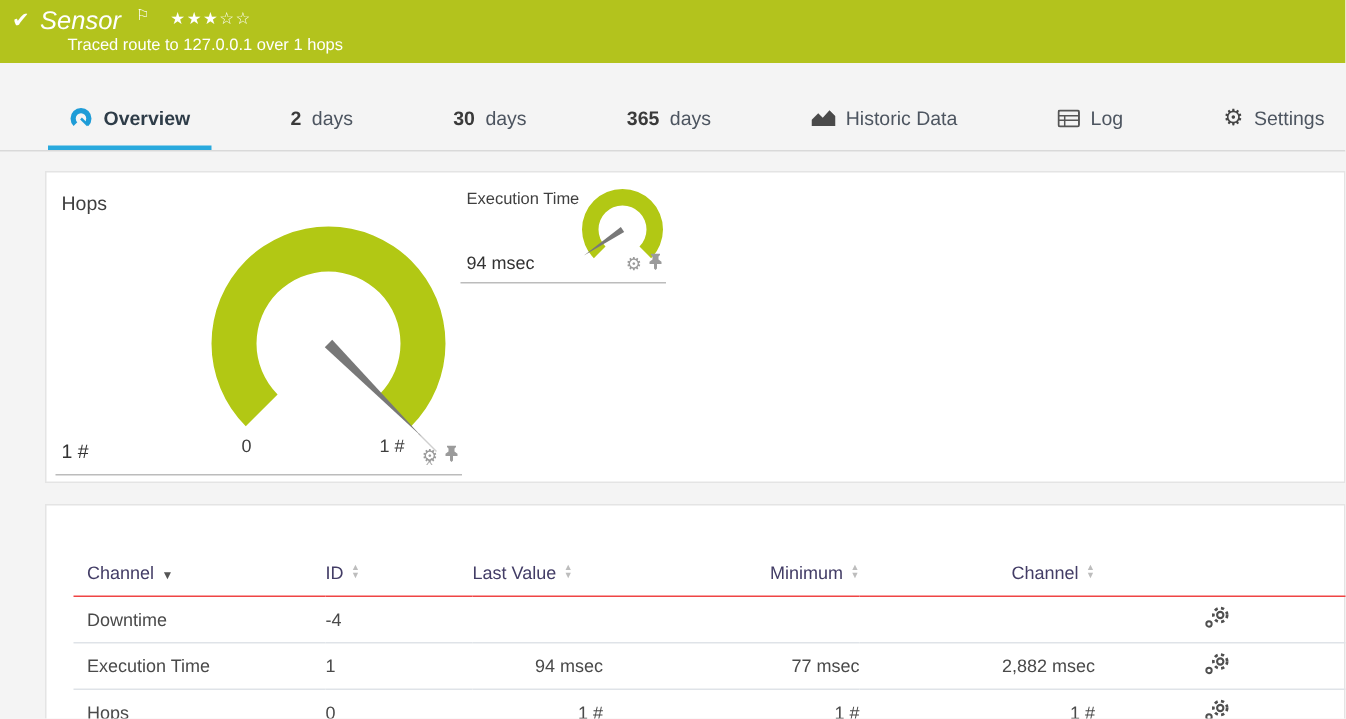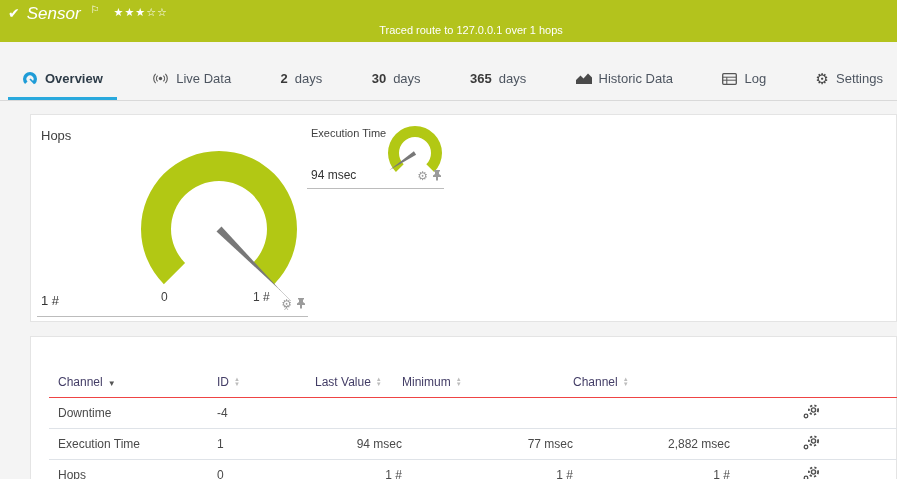--- a/index.html
+++ b/index.html
@@ -13,28 +13,28 @@
   .sensor-header{
     position:absolute;top:0;left:0;width:897px;height:42px;
     background:#b3c31d;color:#fff;
   }
   .hdr-line1{display:flex;align-items:baseline;padding:4px 0 0 8px;}
   .hdr-check{font-size:14px;font-weight:bold;margin-right:7px;position:relative;top:-1px;}
   .hdr-kind{font-style:italic;font-size:17px;margin-right:6px;}
   .hdr-title{font-size:17px;}
   .hdr-flag{font-size:10px;margin-left:4px;position:relative;top:-6px;}
   .hdr-stars{margin-left:14px;font-size:11px;letter-spacing:1px;position:relative;top:-3px;}
-  .hdr-sub{font-size:11px;padding-left:45px;margin-top:0;text-align:center;}
+  .hdr-sub{font-size:11px;padding-left:45px;margin-top:0;}
   
   .tabbar{
     position:absolute;top:60px;left:0;width:897px;height:41px;
     border-bottom:1px solid #d9d9d9;box-sizing:border-box;
   }
   .tabs{display:flex;justify-content:space-between;align-items:stretch;
-    height:100%;padding-left:8px;}
+    height:100%;padding-left:32px;}
   .tab{display:flex;align-items:center;gap:7px;font-size:13px;color:#4d5560;
     padding:0 14px;cursor:pointer;border-bottom:3px solid transparent;box-sizing:border-box;white-space:nowrap;}
   .tab.active{border-bottom-color:#29a9dd;color:#2e3c48;font-weight:bold;}
   .tab .num{font-weight:bold;color:#3a3a3a;}
   .ticon{display:inline-flex;align-items:center;}
   .gear-glyph{font-size:15px;color:#454545;line-height:1;}
   
   .panel{position:absolute;left:30px;width:867px;background:#fff;
     border:1px solid #e4e4e4;box-sizing:border-box;}
   #gauges-panel{top:114px;height:208px;}
@@ -61,21 +61,21 @@
   th{font-weight:normal;color:#433d66;text-align:left;padding:0 0 8px 0;
      border-bottom:1px solid #ef4444;cursor:pointer;white-space:nowrap;}
   td{padding:6px 0;border-bottom:1px solid #dfe3e8;white-space:nowrap;}
   .col-channel{width:159px;}
   .col-id{width:98px;}
   .col-last{width:87px;}
   .col-min{width:171px;}
   .col-max{width:157px;}
   .col-gear{width:177px;}
   th.col-channel, td.c-channel{padding-left:9px;}
-  th.col-min,th.col-max{text-align:left;}
+  th.col-min,th.col-max{text-align:right;}
   td.c-last,td.c-min,td.c-max{text-align:right;}
   .sort-single{font-size:8px;color:#555;margin-left:5px;}
   .sort-dual{display:inline-flex;flex-direction:column;margin-left:5px;vertical-align:middle;position:relative;top:-1px;}
   .sort-dual span{font-size:6px;line-height:5px;color:#bdbdbd;}
   .row-gear{margin-left:73px;cursor:pointer;display:inline-block;}
 </style>
 </head>
 <body>
 
 <div class="sensor-header">
@@ -91,32 +91,20 @@
 <div class="tabbar">
   <div class="tabs">
     <div class="tab active">
       <span class="ticon">
         <svg width="16" height="16" viewBox="0 0 16 16">
             <path d="M3.05 12.95 A7 7 0 1 1 12.95 12.95 L10.47 10.47 A3.5 3.5 0 1 0 5.53 10.47 Z" fill="#1e9cd7"></path>
             <polygon points="7.4,8.6 8.6,7.4 13.2,12 12,13.2" fill="#1e9cd7"></polygon>
           </svg>
       </span>
       <span>Overview</span>
-    </div>
-    <div class="tab">
-      <span class="ticon">
-        <svg width="17" height="13" viewBox="0 0 17 13">
-            <circle cx="8.5" cy="6.5" r="1.7" fill="#555"></circle>
-            <path d="M5.6 3.6 A4.2 4.2 0 0 0 5.6 9.4" stroke="#555" fill="none" stroke-width="1.1"></path>
-            <path d="M3.6 1.8 A6.8 6.8 0 0 0 3.6 11.2" stroke="#555" fill="none" stroke-width="1.1"></path>
-            <path d="M11.4 3.6 A4.2 4.2 0 0 1 11.4 9.4" stroke="#555" fill="none" stroke-width="1.1"></path>
-            <path d="M13.4 1.8 A6.8 6.8 0 0 1 13.4 11.2" stroke="#555" fill="none" stroke-width="1.1"></path>
-          </svg>
-      </span>
-      <span>Live Data</span>
     </div>
     <div class="tab">
       <span class="num">2</span>
       <span>days</span>
     </div>
     <div class="tab">
       <span class="num">30</span>
       <span>days</span>
     </div>
     <div class="tab">

